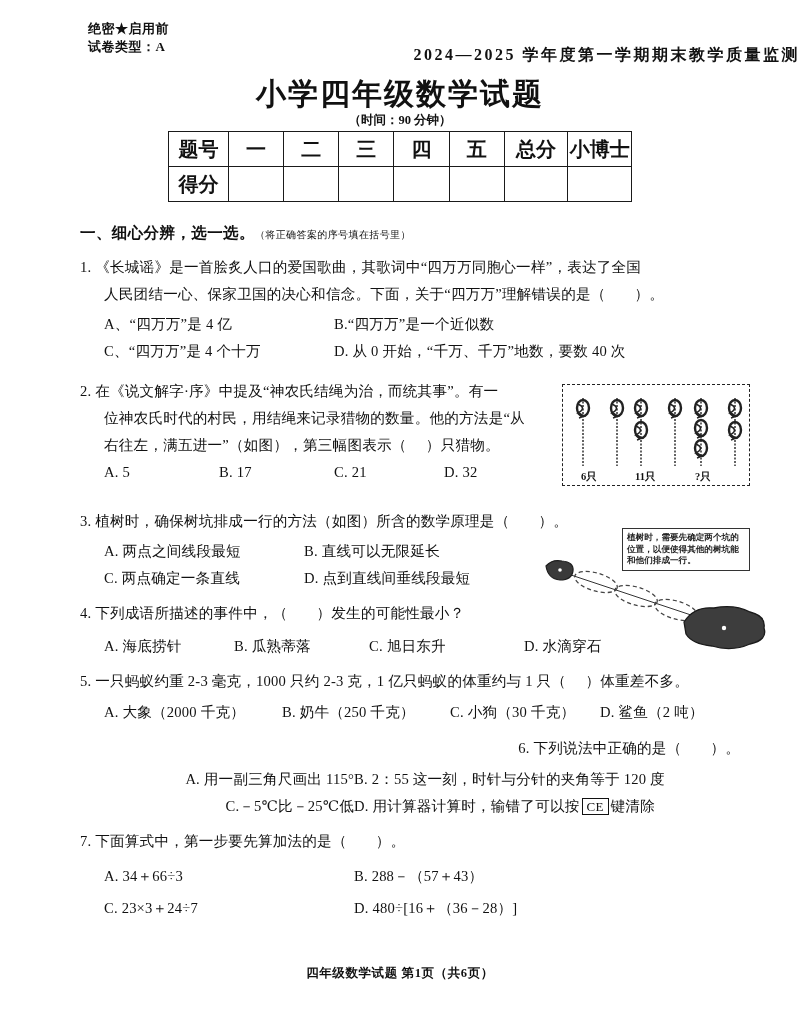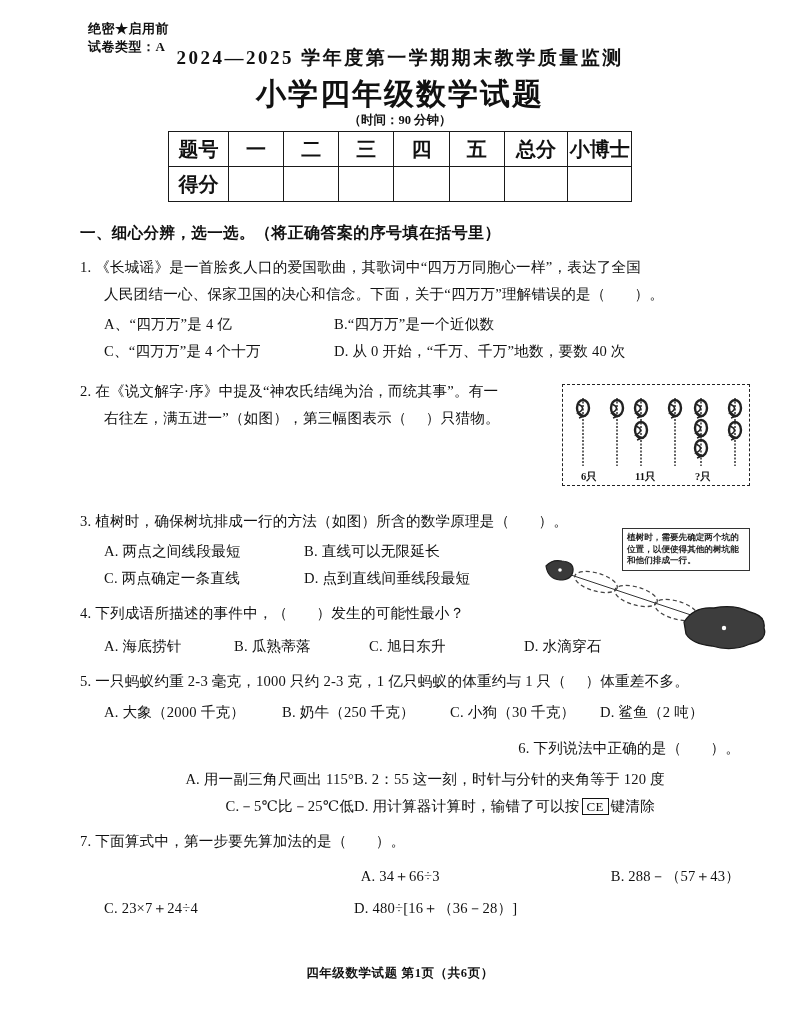--- a/index.html
+++ b/index.html
@@ -27,22 +27,22 @@
     justify-content: space-between;
     align-items: baseline;
     font-size: 13px;
     font-weight: bold;
     letter-spacing: 0.5px;
     flex-direction: column;
   }
   .exam-title {
     position: absolute;
     top: 45px; left: 0; right: 0;
-    text-align: center;
-    font-size: 19px;
+    text-align: right;
+    font-size: 16px;
     font-weight: bold;
     letter-spacing: 2.5px;
   }
   .paper-title {
     position: absolute;
     top: 74px; left: 0; right: 0;
     text-align: center;
     font-size: 30px;
     font-weight: bold;
     letter-spacing: 2px;
@@ -79,22 +79,22 @@
 
   
   .section-head {
     position: absolute;
     top: 223px; left: 80px;
     font-size: 15.5px;
     font-weight: bold;
     letter-spacing: 0.4px;
   }
   .section-head .sub {
-    font-weight: bold;
-    font-size: 16px;
+    font-weight: normal;
+    font-size: 10px;
   }
 
   .q {
     position: absolute;
     left: 80px;
     font-size: 14.6px;
     line-height: 27px;
     letter-spacing: 0.2px;
   }
   .qnum { display: inline-block; }
@@ -229,21 +229,30 @@
       <span class="opt">D. 从 0 开始，“千万、千万”地数，要数 40 次</span>
     </div>
   </div>
 
   <div class="q" style="top:378px; width:470px;">
     <div class="qline">
       <span class="qnum">2.</span>
       <span>在《说文解字·序》中提及“神农氏结绳为治，而统其事”。有一</span>
     </div>
     <div class="qline indent">
+      <span>位神农氏时代的村民，用结绳来记录猎物的数量。他的方法是“从</span>
+    </div>
+    <div class="qline indent">
       <span>右往左，满五进一”（如图），第三幅图表示（</span><span class="blank-paren">&nbsp;&nbsp;</span><span>）只猎物。</span>
+    </div>
+    <div class="opts indent">
+      <span class="opt" style="width:115px;">A. 5</span>
+      <span class="opt" style="width:115px;">B. 17</span>
+      <span class="opt" style="width:110px;">C. 21</span>
+      <span class="opt">D. 32</span>
     </div>
   </div>
 
   <div class="rope-box">
 
     <div class="rope-group" style="left:10px;">
       <svg width="20" height="72" viewBox="0 0 20 72">
         <line x1="10" y1="2" x2="10" y2="70" stroke="#222" stroke-width="1.4" stroke-dasharray="2 1.5"></line>
         <ellipse cx="10" cy="12" rx="6" ry="8" fill="none" stroke="#222" stroke-width="2.4"></ellipse>
         <path d="M5 8 Q14 12 5 17 Q14 20 6 22" fill="none" stroke="#222" stroke-width="1.6"></path>
@@ -364,25 +373,25 @@
       <span class="opt" style="width:250px;">C.－5℃比－25℃低</span>
       <span class="opt"><span>D. 用计算器计算时，输错了可以按</span><span class="ce-key">CE</span><span>键清除</span></span>
     </div>
   </div>
 
   <div class="q" style="top:828px; width:660px;">
     <div class="qline">
       <span class="qnum">7.</span>
       <span>下面算式中，第一步要先算加法的是（</span><span class="blank-paren">&nbsp;&nbsp;&nbsp;</span><span>）。</span>
     </div>
-    <div class="opts indent" style="margin-top:8px;justify-content:flex-end;">
+    <div class="opts indent" style="margin-top:8px;">
       <span class="opt" style="width:250px;">A. 34＋66÷3</span>
       <span class="opt">B. 288－（57＋43）</span>
     </div>
     <div class="opts indent" style="margin-top:5px;">
-      <span class="opt" style="width:250px;">C. 23×7＋24÷4</span>
+      <span class="opt" style="width:250px;">C. 23×3＋24÷7</span>
       <span class="opt">D. 480÷[16＋（36－28）]</span>
     </div>
   </div>
 
   <div class="footer">四年级数学试题 第1页（共6页）</div>
 
 </div>
 
 </body></html>

